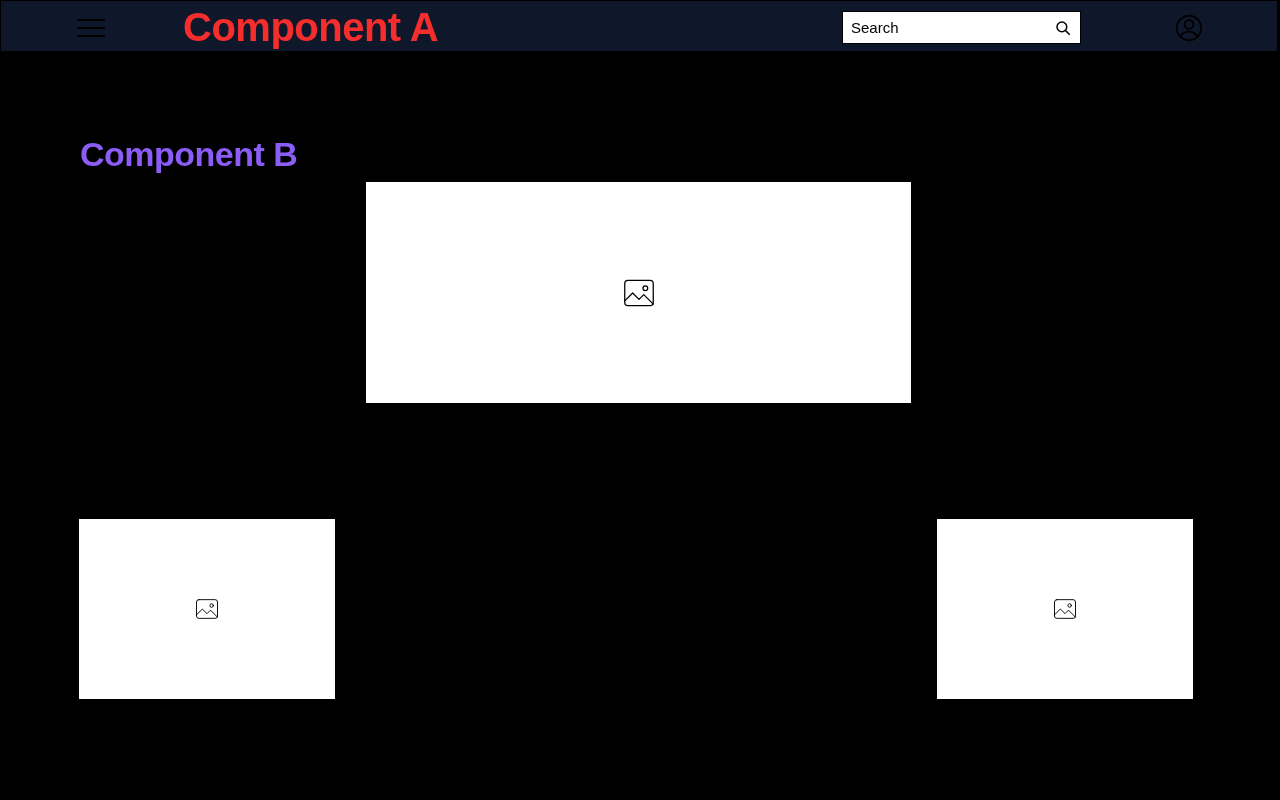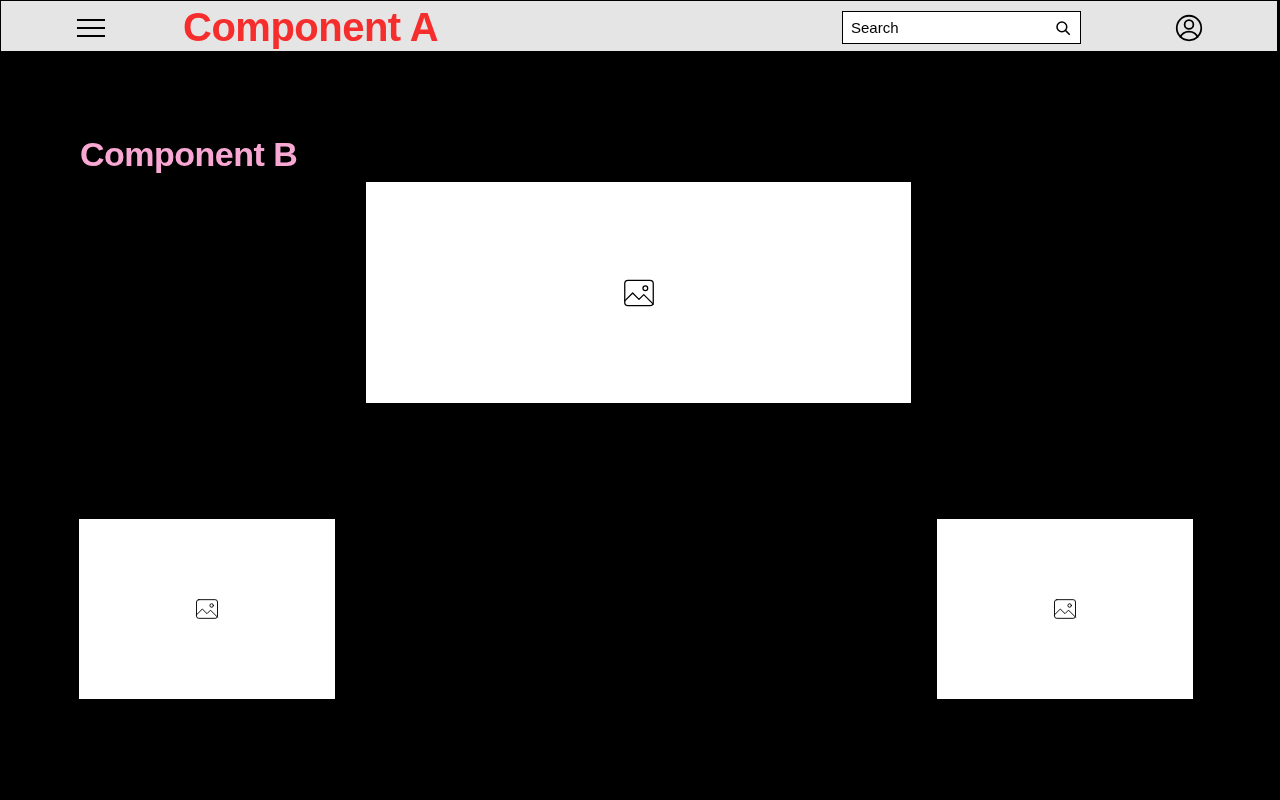--- a/index.html
+++ b/index.html
@@ -4,21 +4,21 @@
   <style>
     * { margin: 0; padding: 0; box-sizing: border-box; }
     html, body { width: 1280px; height: 800px; overflow: hidden; font-family: Arial, Helvetica, sans-serif; }
     body { background: #000; }
 
     
     .header {
       position: absolute;
       top: 0; left: 0;
       width: 1278px; height: 52px;
-      background: #e5e5e5;
+      background: #0f172a;
       border: 1px solid #000;
       display: flex;
       align-items: center;
     }
     .hamburger {
       position: absolute;
       left: 76px;
       top: 18px;
       width: 28px;
       height: 18px;
@@ -76,21 +76,21 @@
     }
     .user-icon { width: 28px; height: 28px; stroke: #000; fill: none; stroke-width: 2; }
 
     
     .title-b {
       position: absolute;
       left: 80px;
       top: 135px;
       font-size: 34px;
       font-weight: 800;
-      color: #f9a8d4;
+      color: #8b5cf6;
       letter-spacing: -0.5px;
     }
 
     
     .card {
       position: absolute;
       background: #fff;
       display: flex;
       align-items: center;
       justify-content: center;

